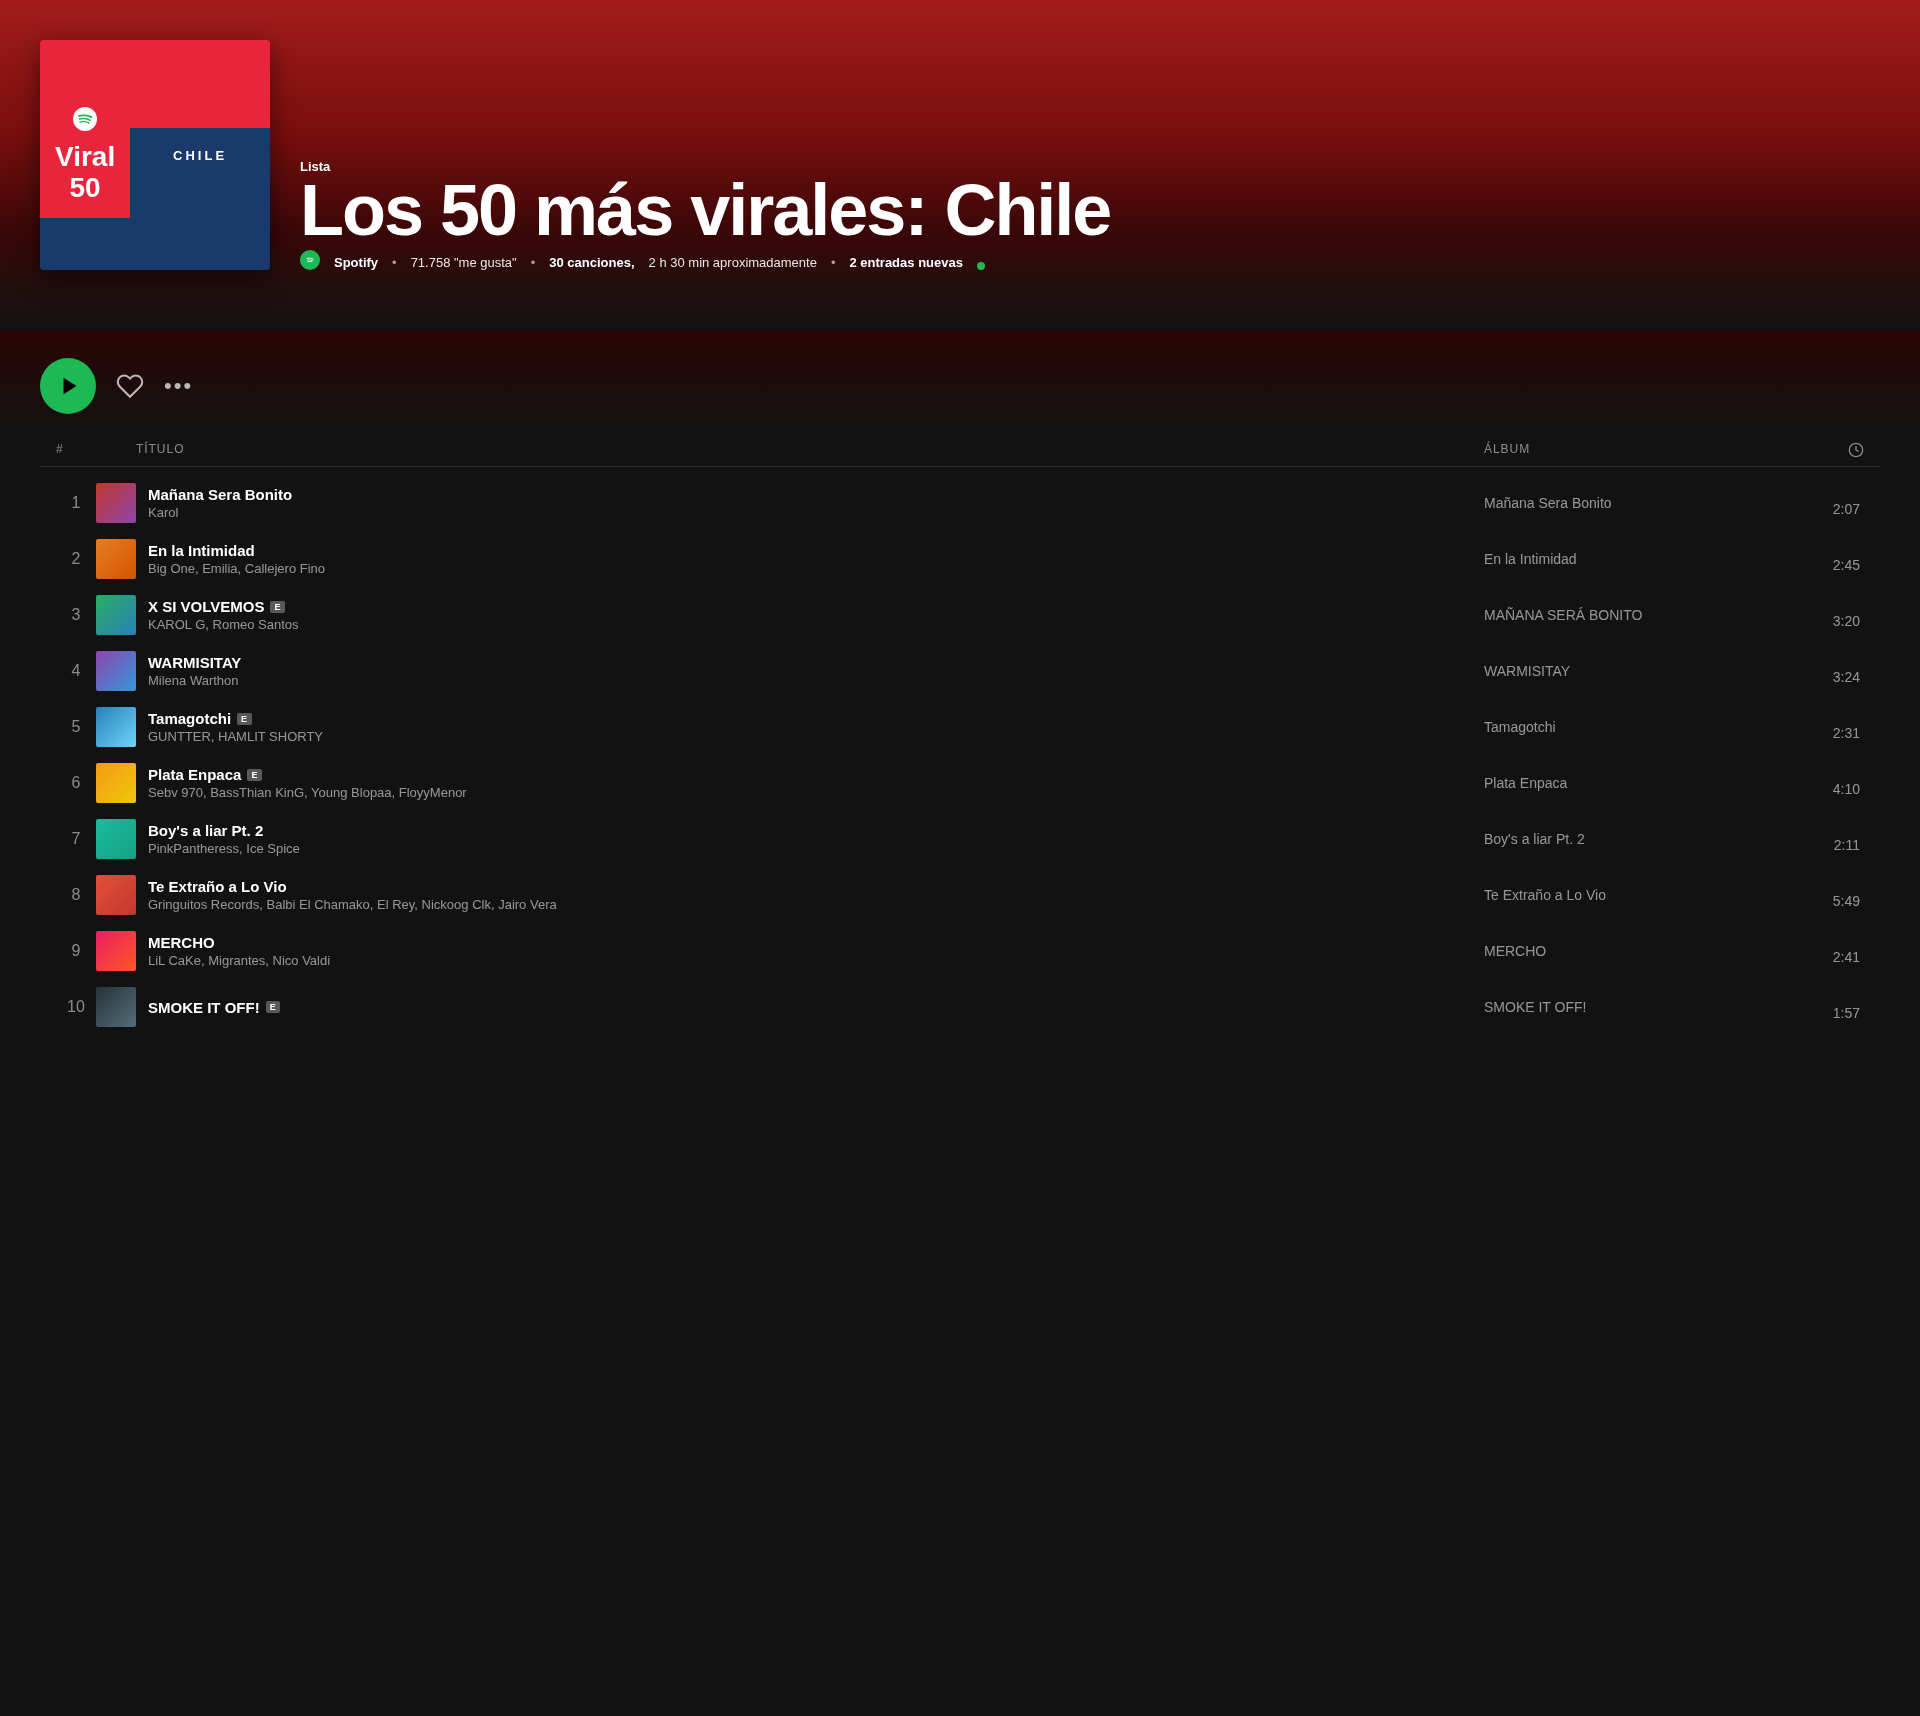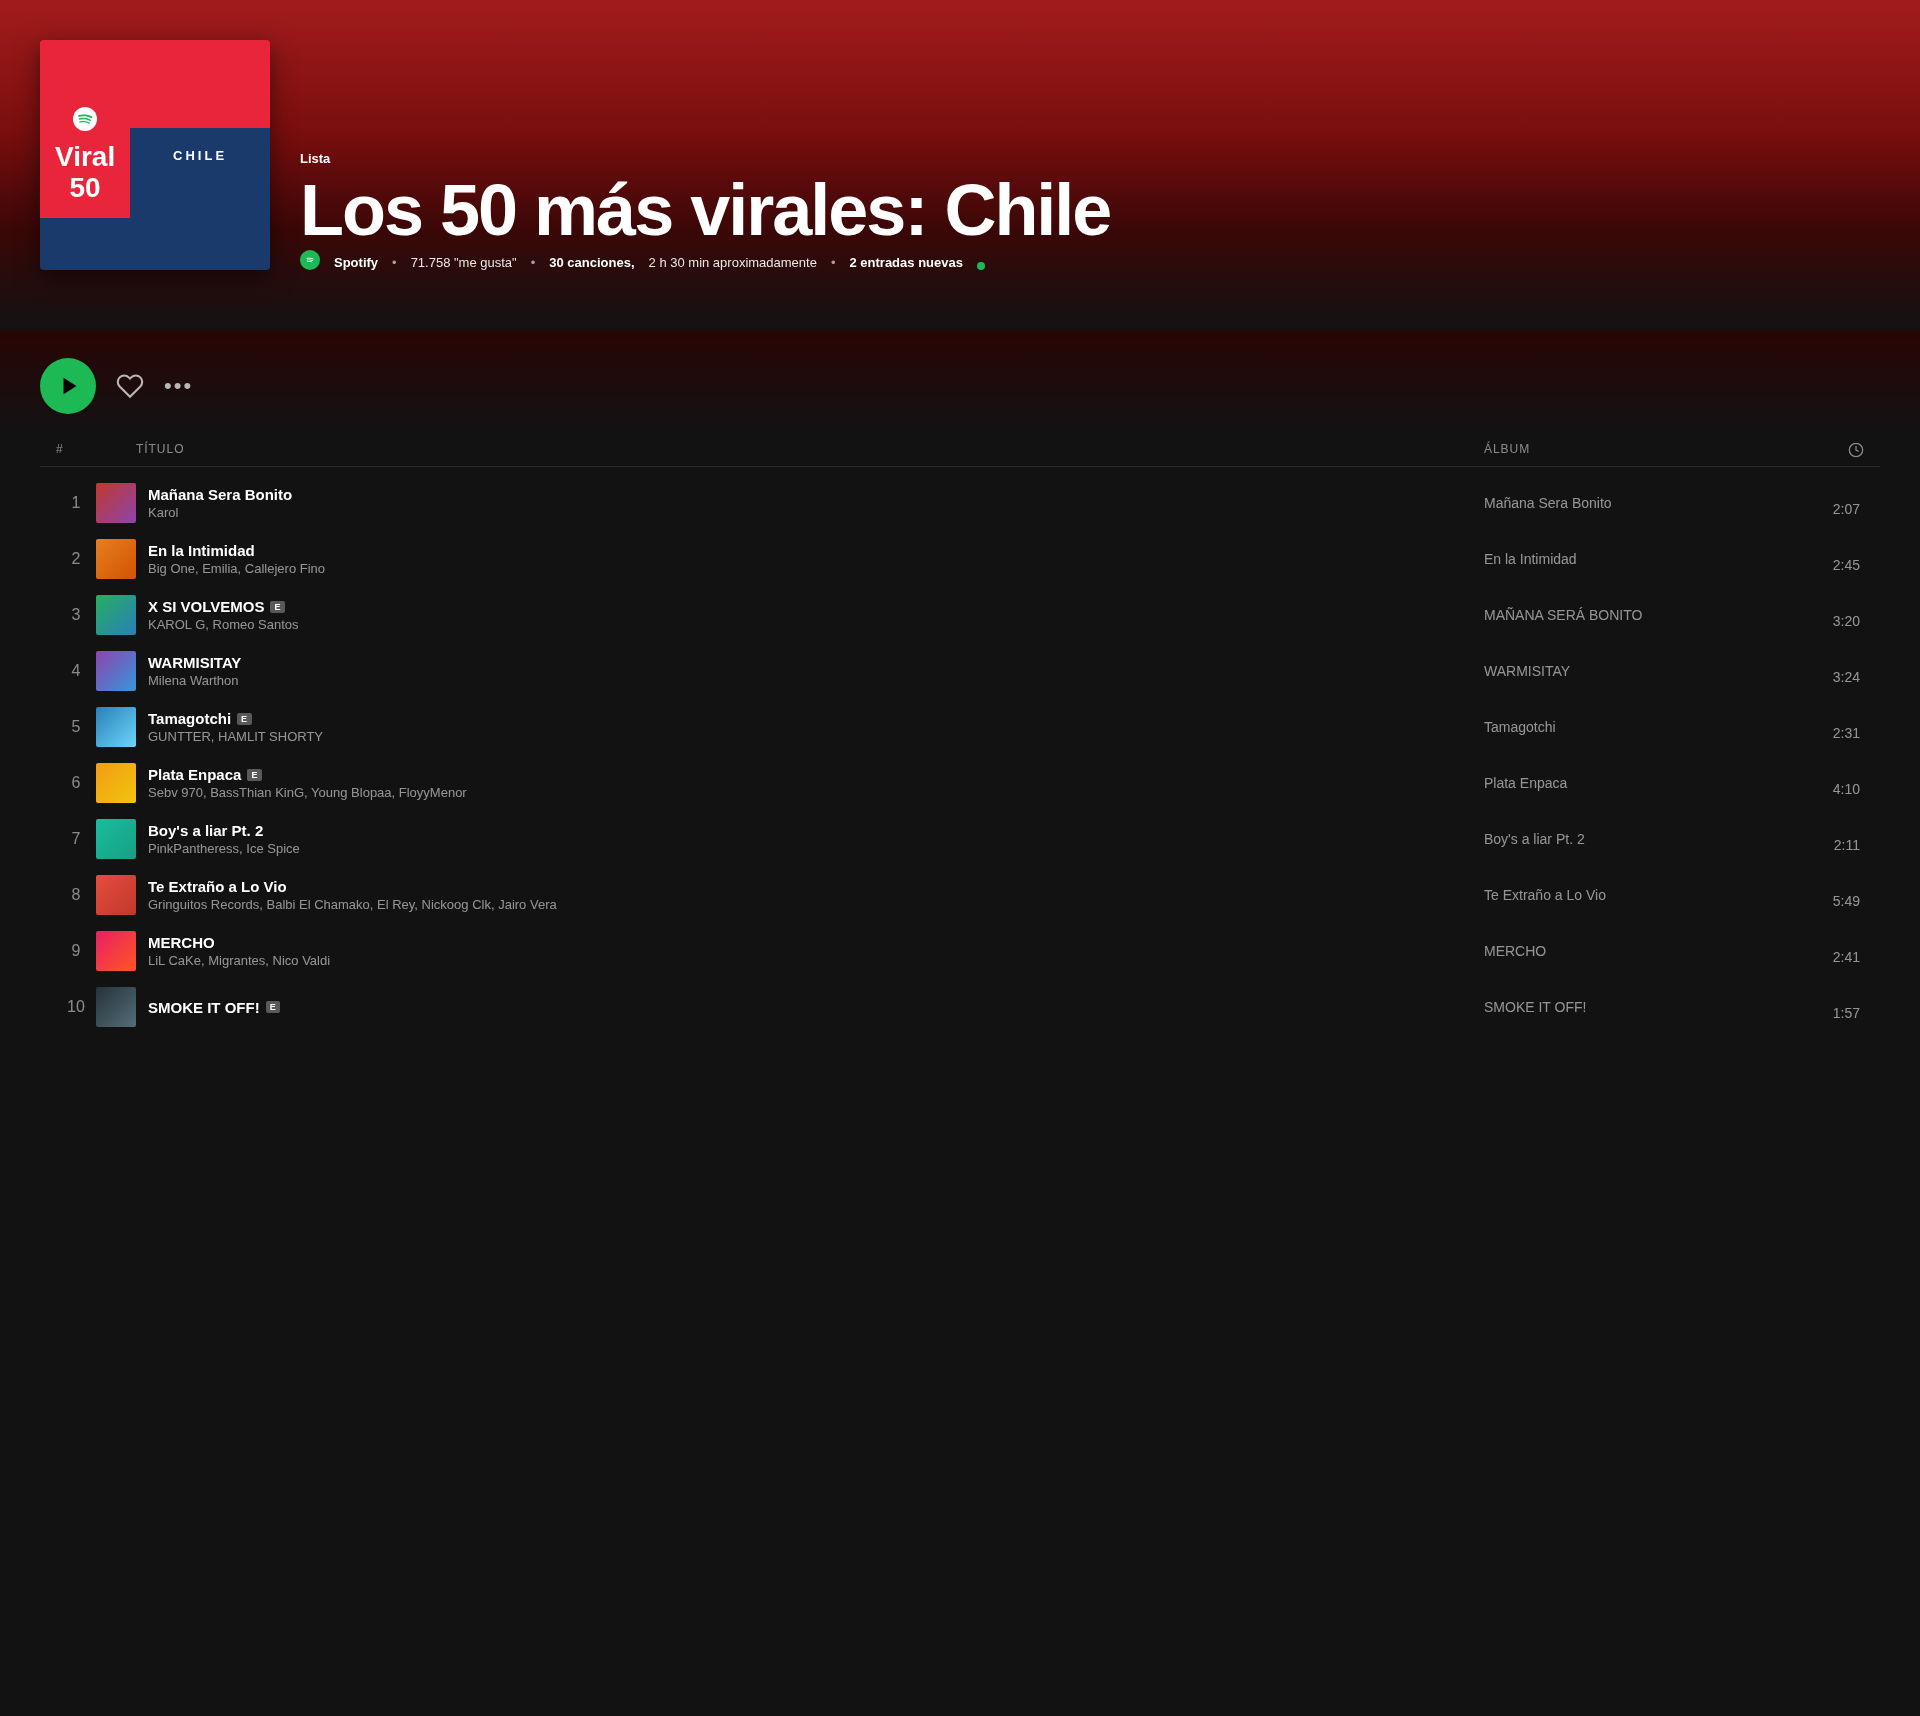--- a/index.html
+++ b/index.html
@@ -78,21 +78,20 @@
       letter-spacing: 3px;
     }
 
     .playlist-details {
       flex: 1;
     }
 
     .playlist-type {
       font-size: 13px;
       font-weight: 700;
-      margin-bottom: 8px;
       color: #fff;
     }
 
     .playlist-title {
       font-size: 72px;
       font-weight: 900;
       line-height: 1;
       margin-bottom: 4px;
       color: #fff;
       letter-spacing: -2px;

